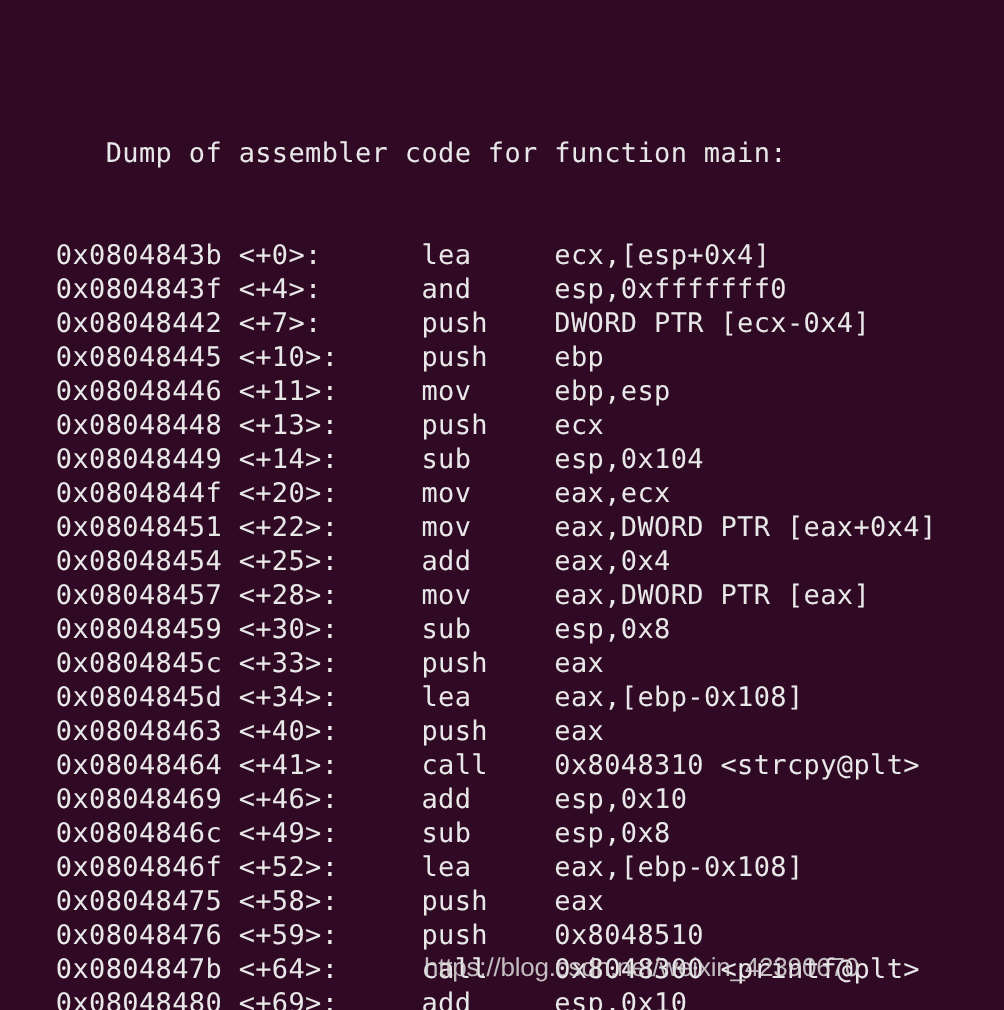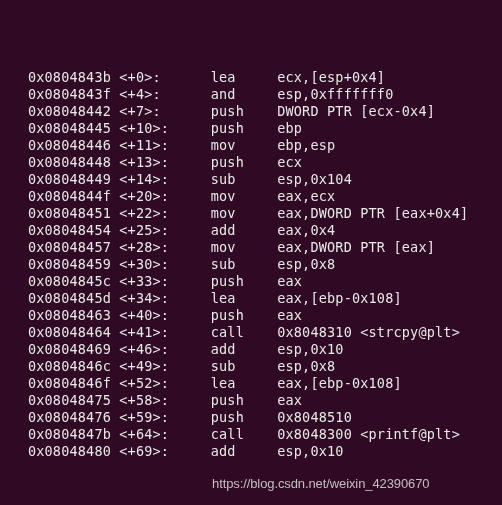--- a/index.html
+++ b/index.html
@@ -50,20 +50,23 @@
     letter-spacing: -0.1px;
     pointer-events: none;
   }
 </style>
 </head>
 <body>
 
 <div id="terminal">
   <div id="term-lines">
 
+    <div class="line">
+      <span class="txt">Dump of assembler code for function main:</span>
+    </div>
 
     <div id="instruction-lines"><div class="line"><span class="addr">   0x0804843b </span><span class="addr">&lt;+0&gt;:      </span><span class="mnem">lea     </span><span class="ops">ecx,[esp+0x4]</span></div><div class="line"><span class="addr">   0x0804843f </span><span class="addr">&lt;+4&gt;:      </span><span class="mnem">and     </span><span class="ops">esp,0xfffffff0</span></div><div class="line"><span class="addr">   0x08048442 </span><span class="addr">&lt;+7&gt;:      </span><span class="mnem">push    </span><span class="ops">DWORD PTR [ecx-0x4]</span></div><div class="line"><span class="addr">   0x08048445 </span><span class="addr">&lt;+10&gt;:     </span><span class="mnem">push    </span><span class="ops">ebp</span></div><div class="line"><span class="addr">   0x08048446 </span><span class="addr">&lt;+11&gt;:     </span><span class="mnem">mov     </span><span class="ops">ebp,esp</span></div><div class="line"><span class="addr">   0x08048448 </span><span class="addr">&lt;+13&gt;:     </span><span class="mnem">push    </span><span class="ops">ecx</span></div><div class="line"><span class="addr">   0x08048449 </span><span class="addr">&lt;+14&gt;:     </span><span class="mnem">sub     </span><span class="ops">esp,0x104</span></div><div class="line"><span class="addr">   0x0804844f </span><span class="addr">&lt;+20&gt;:     </span><span class="mnem">mov     </span><span class="ops">eax,ecx</span></div><div class="line"><span class="addr">   0x08048451 </span><span class="addr">&lt;+22&gt;:     </span><span class="mnem">mov     </span><span class="ops">eax,DWORD PTR [eax+0x4]</span></div><div class="line"><span class="addr">   0x08048454 </span><span class="addr">&lt;+25&gt;:     </span><span class="mnem">add     </span><span class="ops">eax,0x4</span></div><div class="line"><span class="addr">   0x08048457 </span><span class="addr">&lt;+28&gt;:     </span><span class="mnem">mov     </span><span class="ops">eax,DWORD PTR [eax]</span></div><div class="line"><span class="addr">   0x08048459 </span><span class="addr">&lt;+30&gt;:     </span><span class="mnem">sub     </span><span class="ops">esp,0x8</span></div><div class="line"><span class="addr">   0x0804845c </span><span class="addr">&lt;+33&gt;:     </span><span class="mnem">push    </span><span class="ops">eax</span></div><div class="line"><span class="addr">   0x0804845d </span><span class="addr">&lt;+34&gt;:     </span><span class="mnem">lea     </span><span class="ops">eax,[ebp-0x108]</span></div><div class="line"><span class="addr">   0x08048463 </span><span class="addr">&lt;+40&gt;:     </span><span class="mnem">push    </span><span class="ops">eax</span></div><div class="line"><span class="addr">   0x08048464 </span><span class="addr">&lt;+41&gt;:     </span><span class="mnem">call    </span><span class="ops">0x8048310 &lt;strcpy@plt&gt;</span></div><div class="line"><span class="addr">   0x08048469 </span><span class="addr">&lt;+46&gt;:     </span><span class="mnem">add     </span><span class="ops">esp,0x10</span></div><div class="line"><span class="addr">   0x0804846c </span><span class="addr">&lt;+49&gt;:     </span><span class="mnem">sub     </span><span class="ops">esp,0x8</span></div><div class="line"><span class="addr">   0x0804846f </span><span class="addr">&lt;+52&gt;:     </span><span class="mnem">lea     </span><span class="ops">eax,[ebp-0x108]</span></div><div class="line"><span class="addr">   0x08048475 </span><span class="addr">&lt;+58&gt;:     </span><span class="mnem">push    </span><span class="ops">eax</span></div><div class="line"><span class="addr">   0x08048476 </span><span class="addr">&lt;+59&gt;:     </span><span class="mnem">push    </span><span class="ops">0x8048510</span></div><div class="line"><span class="addr">   0x0804847b </span><span class="addr">&lt;+64&gt;:     </span><span class="mnem">call    </span><span class="ops">0x8048300 &lt;printf@plt&gt;</span></div><div class="line"><span class="addr">   0x08048480 </span><span class="addr">&lt;+69&gt;:     </span><span class="mnem">add     </span><span class="ops">esp,0x10</span></div></div>
 
     
 
   </div>
 
   <div class="watermark">https://blog.csdn.net/weixin_42390670</div>
 </div>
 

